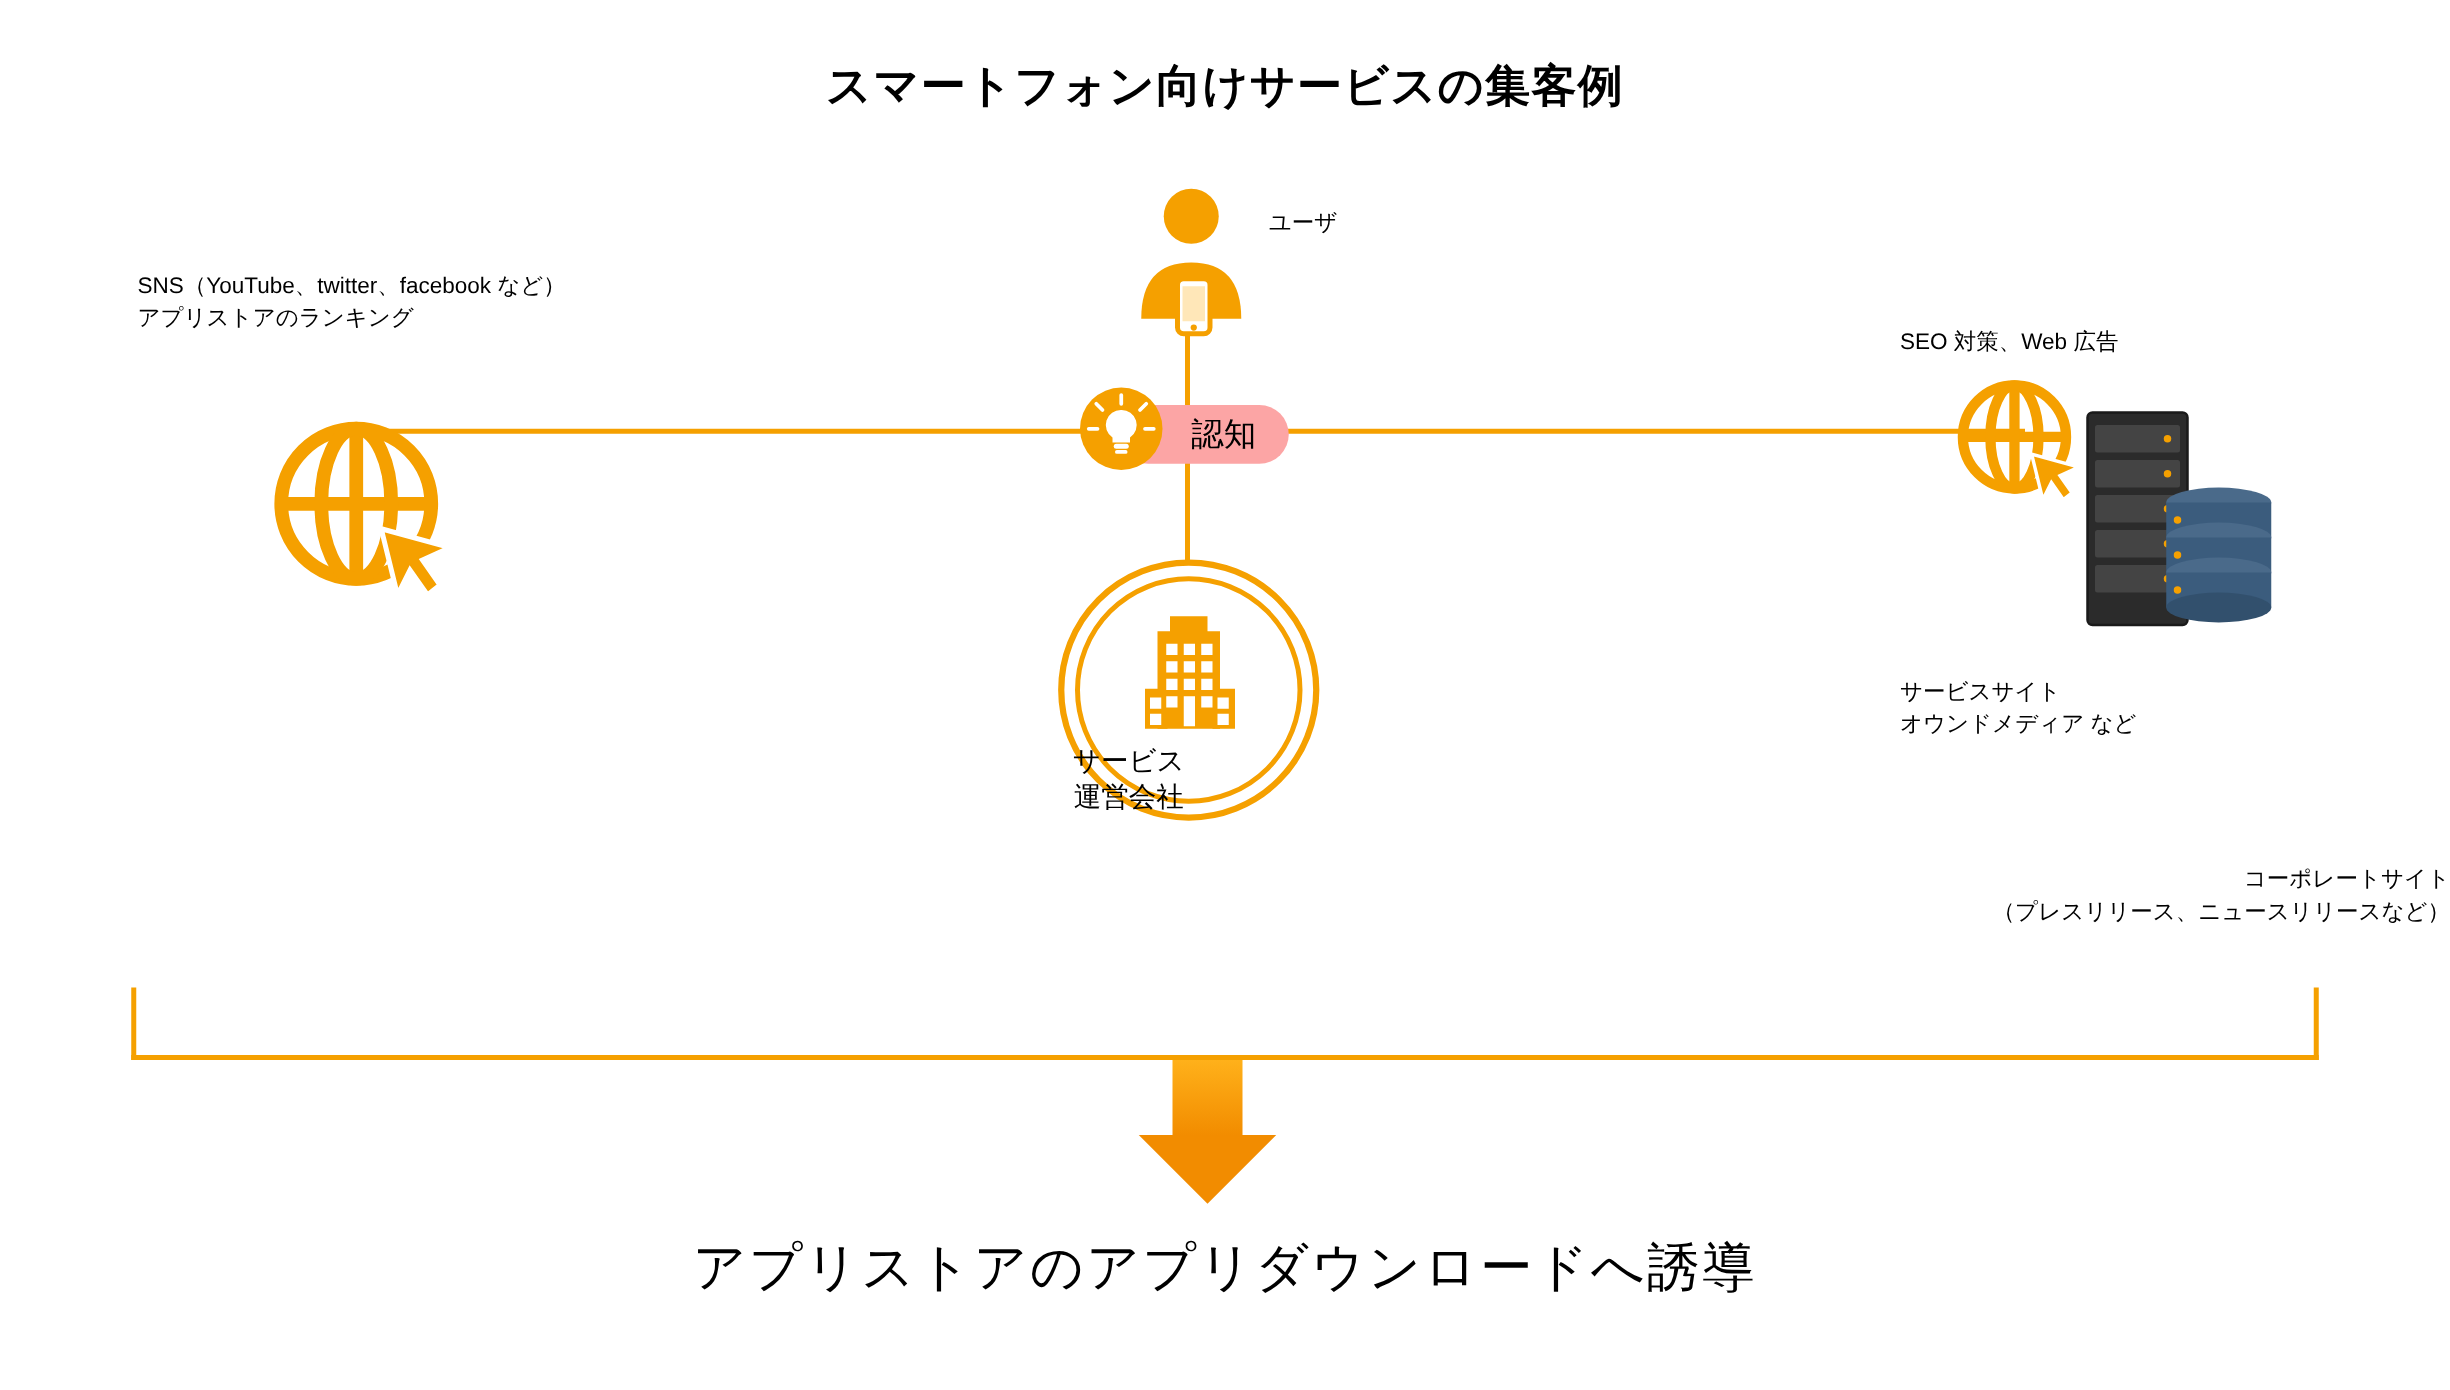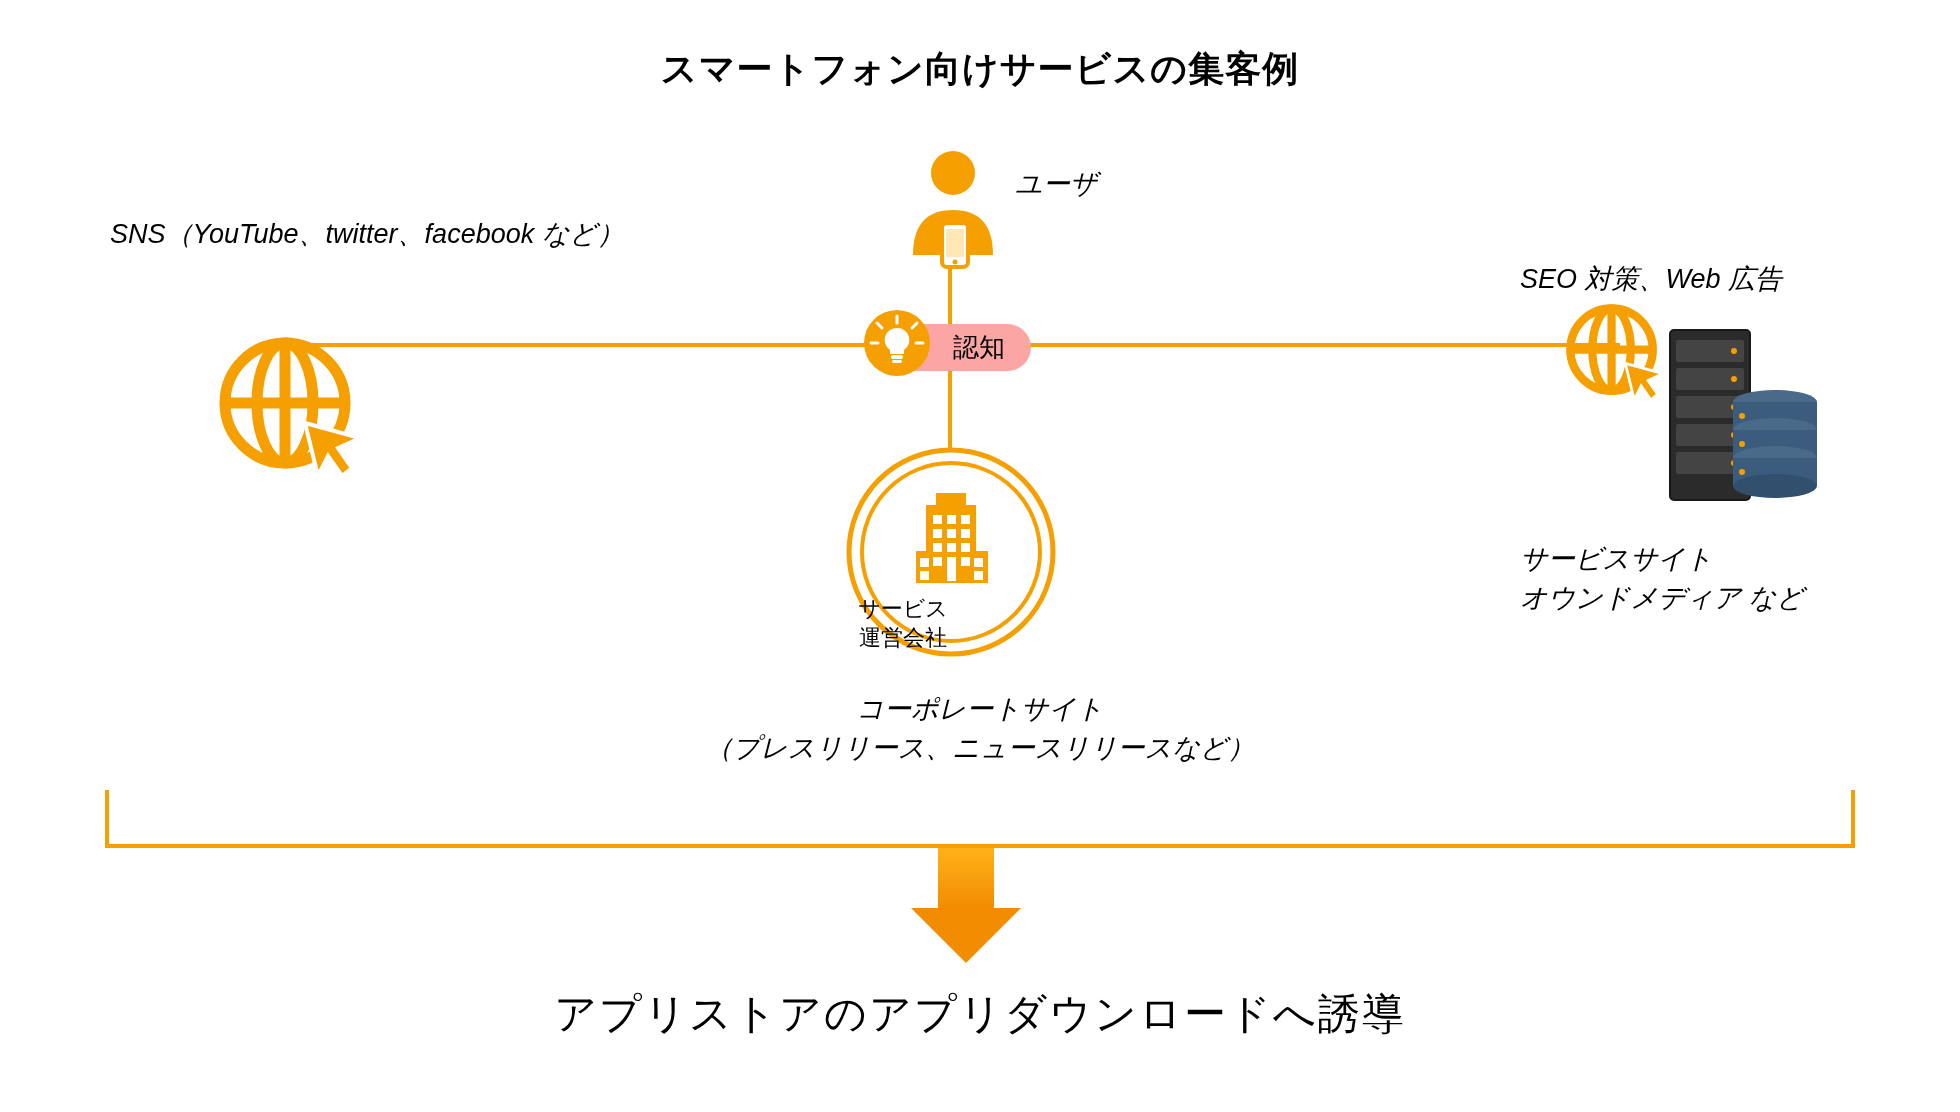--- a/index.html
+++ b/index.html
@@ -21,27 +21,26 @@
     left: 0;
     width: 100%;
     text-align: center;
     font-weight: 900;
     font-size: 36px;
     letter-spacing: 1px;
     color: #000;
   }
   .label {
     position: absolute;
-    font-size: 27px;
+    font-size: 18px;
     line-height: 1.45;
     color: #000;
     white-space: nowrap;
-    font-style: italic;
-  }
-  .label-center { text-align: center; }
+  }
+  .label-center { text-align: right; }
   .small-label { font-size: 22px; color: #000; text-align: center; line-height: 1.3; }
   .bottom-caption {
     position: absolute;
     bottom: 70px;
     left: 0;
     width: 100%;
     text-align: center;
     font-size: 42px;
     color: #000;
     letter-spacing: 2px;
@@ -134,20 +133,21 @@
       <path d="M15 110 Q15 65 55 65 Q95 65 95 110 Z" fill="#f5a000"></path>
       <rect x="44" y="78" width="26" height="44" rx="5" fill="#fff" stroke="#f5a000" stroke-width="4"></rect>
       <rect x="48" y="84" width="18" height="28" fill="#ffe7b8"></rect>
       <circle cx="57" cy="117" r="2.5" fill="#f5a000"></circle>
     </svg>
   </div>
   <div class="label" style="left: 1015px; top: 165px;">ユーザ</div>
 
   <div class="label" style="left: 110px; top: 215px;">
     <div>SNS（YouTube、twitter、facebook など）</div>
+    <div>アプリストアのランキング</div>
   </div>
 
   <div class="icon" style="left: 210px; top: 328px;">
     <svg width="160" height="160" viewBox="0 0 160 160">
       <circle cx="75" cy="75" r="60" fill="none" stroke="#f5a000" stroke-width="11"></circle>
       <line x1="15" y1="75" x2="135" y2="75" stroke="#f5a000" stroke-width="11"></line>
       <line x1="75" y1="15" x2="75" y2="135" stroke="#f5a000" stroke-width="11"></line>
       <ellipse cx="75" cy="75" rx="28" ry="60" fill="none" stroke="#f5a000" stroke-width="11"></ellipse>
       <path d="M95 95 L150 110 L128 120 L142 140 L132 148 L118 128 L108 148 Z" fill="#f5a000" stroke="#fff" stroke-width="4"></path>
     </svg>

